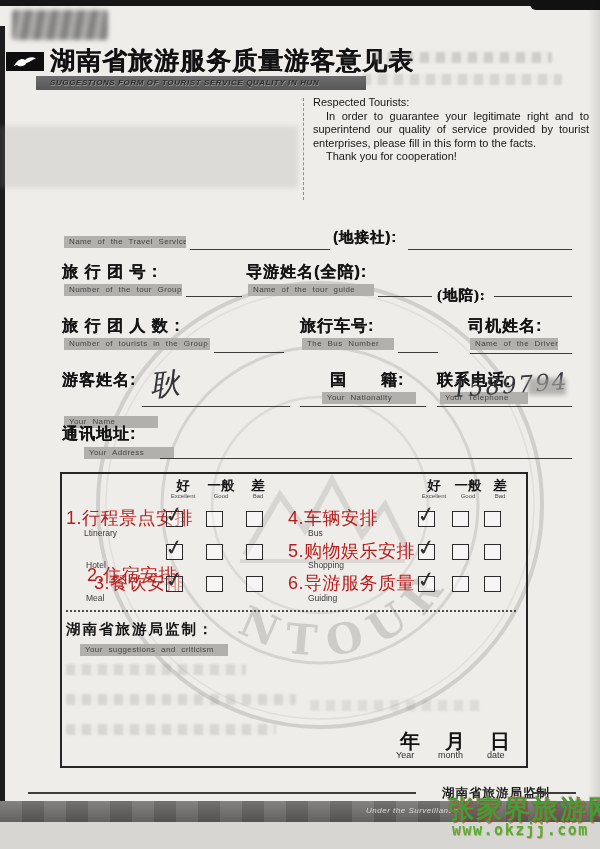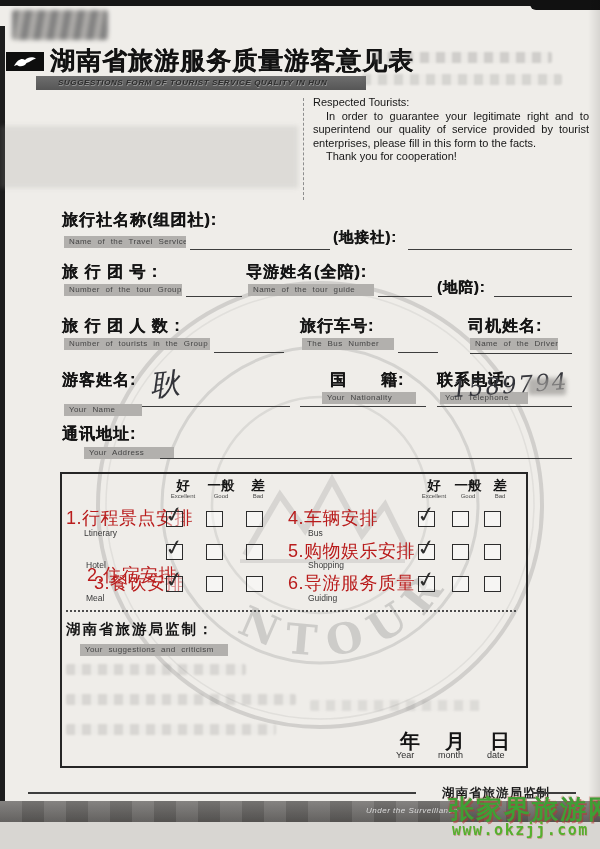--- a/index.html
+++ b/index.html
@@ -20,21 +20,21 @@
   .bleed-band{position:absolute;background:rgba(150,148,144,.20);filter:blur(2px);}
   
   .logo-block{position:absolute;left:6px;top:52px;width:38px;height:19px;background:#0e0e0e;
               display:flex;align-items:center;justify-content:center;}
   .title{position:absolute;left:50px;top:44px;font-size:25px;font-weight:bold;letter-spacing:1px;
          color:#121212;text-shadow:.4px 0 0 #121212;white-space:nowrap;}
   .subtitle-band{position:absolute;left:36px;top:76px;width:330px;height:14px;
                  background:linear-gradient(#6e6e6e,#565656);
                  font-size:8px;font-style:italic;font-weight:bold;line-height:14px;
                  color:#2d2d2d;text-shadow:.6px .6px 0 #9a9a9a;letter-spacing:.6px;
-                 padding-left:22px;box-sizing:border-box;white-space:nowrap;overflow:hidden;}
+                 padding-left:14px;box-sizing:border-box;white-space:nowrap;overflow:hidden;}
   
   .intro-cn{position:absolute;left:36px;top:98px;width:264px;font-family:"DejaVu Serif",serif;
             font-style:italic;font-size:13px;line-height:18px;color:#1d1d1d;}
   .intro-cn .sal{font-weight:bold;}
   .intro-cn .body{text-indent:2em;letter-spacing:.5px;}
   .intro-cn .close{text-align:right;padding-right:30px;font-weight:bold;}
   .divider-v{position:absolute;left:303px;top:98px;height:102px;border-left:1px dashed #8d8d8d;}
   .intro-en{position:absolute;left:313px;top:96px;width:276px;font-size:11px;line-height:13.5px;
             color:#161616;text-align:justify;}
   .intro-en p{margin:0;}
@@ -118,47 +118,46 @@
   <div class="bleed" style="left:362px;top:74px;width:200px;opacity:.3;"></div>
 
   <div class="bleed-band" style="left:0;top:126px;width:298px;height:62px;"></div>
   <div class="divider-v"></div>
   <div class="intro-en">
     <p>Respected Tourists:</p>
     <p class="indent">In order to guarantee your legitimate right and to superintend our quality of service provided by tourist enterprises, please fill in this form to the facts.</p>
     <p class="indent">Thank you for cooperation!</p>
   </div>
 
-  <div class="flabel" style="left:62px;top:210px;">旅行社名称(组团社):</div>
   <div class="chip" style="left:64px;top:236px;width:122px;">Name of the Travel Service</div>
   <div class="uline" style="left:190px;top:249px;width:140px;"></div>
   <div class="flabel small" style="left:333px;top:228px;">(地接社):</div>
   <div class="uline" style="left:408px;top:249px;width:164px;"></div>
 
   <div class="flabel" style="left:62px;top:262px;">旅 行 团 号 :</div>
   <div class="chip" style="left:64px;top:284px;width:118px;">Number of the tour Group</div>
   <div class="uline" style="left:186px;top:296px;width:56px;"></div>
   <div class="flabel" style="left:246px;top:262px;">导游姓名(全陪):</div>
   <div class="chip" style="left:248px;top:284px;width:126px;">Name of the tour guide</div>
   <div class="uline" style="left:378px;top:296px;width:54px;"></div>
-  <div class="flabel small" style="left:437px;top:278px;">(地陪):</div>
+  <div class="flabel small" style="left:437px;top:286px;font-family:Liberation Serif, serif;">(地陪):</div>
   <div class="uline" style="left:494px;top:296px;width:78px;"></div>
 
   <div class="flabel" style="left:62px;top:316px;">旅 行 团 人 数 :</div>
   <div class="chip" style="left:64px;top:338px;width:146px;">Number of tourists in the Group</div>
   <div class="uline" style="left:214px;top:352px;width:70px;"></div>
   <div class="flabel" style="left:300px;top:316px;">旅行车号:</div>
   <div class="chip" style="left:302px;top:338px;width:92px;">The Bus Number</div>
   <div class="uline" style="left:398px;top:352px;width:40px;"></div>
   <div class="flabel" style="left:468px;top:316px;">司机姓名:</div>
   <div class="chip" style="left:470px;top:338px;width:88px;">Name of the Driver</div>
   <div class="uline" style="left:470px;top:353px;width:102px;"></div>
 
   <div class="flabel" style="left:62px;top:370px;">游客姓名:</div>
-  <div class="chip" style="left:64px;top:404px;width:78px;">Your Name</div>
+  <div class="chip" style="left:64px;top:416px;width:94px;">Your Name</div>
   <div class="hand hand-name" style="left:150px;top:364px;">耿</div>
   <div class="uline" style="left:142px;top:406px;width:148px;"></div>
   <div class="flabel" style="left:330px;top:370px;">国　　籍:</div>
   <div class="chip" style="left:322px;top:392px;width:94px;">Your Nationality</div>
   <div class="uline" style="left:300px;top:406px;width:126px;"></div>
   <div class="flabel" style="left:437px;top:370px;">联系电话:</div>
   <div class="chip" style="left:440px;top:392px;width:88px;">Your Telephone</div>
   <div class="hand hand-phone" style="left:452px;top:372px;">1589794</div>
   <div class="smudge" style="left:528px;top:378px;width:38px;height:17px;"></div>
   <div class="uline" style="left:437px;top:406px;width:135px;"></div>

